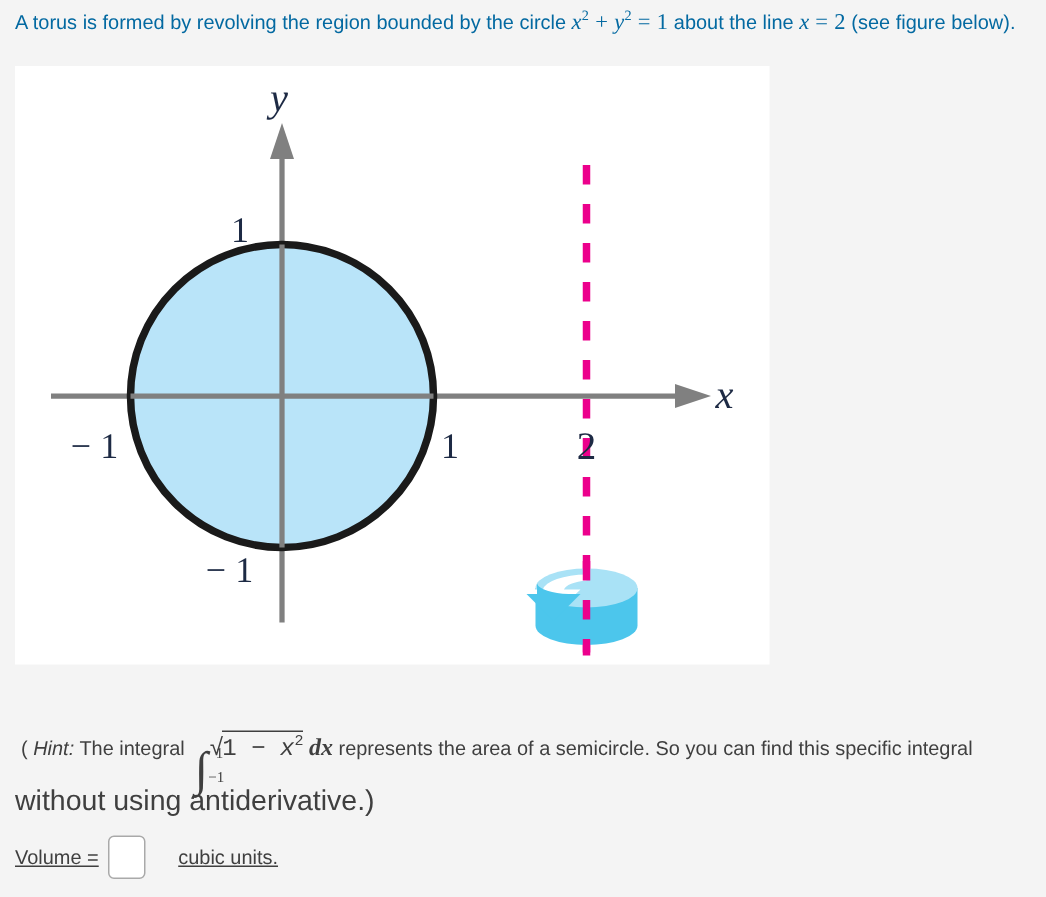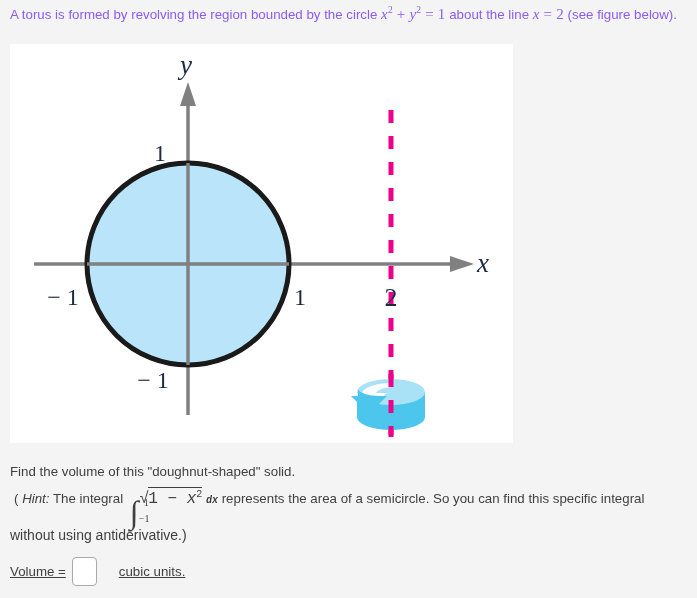--- a/index.html
+++ b/index.html
@@ -22,21 +22,21 @@
   }
 
   
   .statement {
     position: absolute;
     left: 10px;
     top: 4px;
     width: 680px;
     font-size: 13.3px;
     line-height: 21px;
-    color: #8b5cf6;
+    color: #0369a1;
   }
   .mth {
     font-family: "Liberation Serif", serif;
     font-style: italic;
     font-size: 15px;
     letter-spacing: .2px;
   }
   .mth .op, .mth .num {
     font-style: normal;
   }
@@ -127,31 +127,31 @@
     margin-left: -1px;
   }
   .radical .op, .radical .num { font-style: normal; }
   .radical sup {
     font-size: 10px;
     font-style: normal;
     vertical-align: super;
     line-height: 0;
   }
   .dx {
-    font-family: Liberation Mono, monospace;
+    font-family: Liberation Serif, serif;
     font-style: italic;
     font-weight: bold;
-    font-size: 10px;
+    font-size: 16px;
   }
 
   .tail-line {
     position: absolute;
     left: 10px;
     top: 525px;
-    font-size: 14px;
+    font-size: 19px;
     line-height: 20px;
     color: #3f3f3f;
   }
 
   
   .answer-row {
     position: absolute;
     left: 10px;
     top: 557px;
     display: flex;
@@ -219,21 +219,20 @@
       <text x="290" y="261" font-family="Liberation Serif, serif" font-size="24" fill="#1d2a44" text-anchor="middle">1</text>
 
       <text x="53" y="261" font-family="Liberation Serif, serif" font-size="24" fill="#1d2a44" text-anchor="middle">− 1</text>
 
       <text x="143" y="344" font-family="Liberation Serif, serif" font-size="24" fill="#1d2a44" text-anchor="middle">− 1</text>
 
       <text x="381" y="262" font-family="Liberation Serif, serif" font-size="26" fill="#1d2a44" text-anchor="middle">2</text>
     </svg>
   </div>
 
-  <div class="prompt-line">Find the volume of this "doughnut-shaped" solid.</div>
 
   <div class="hint-line">
     <span>( </span><span class="hint-em">Hint:</span><span> The integral </span><span class="integral-wrap"><span class="int-sign">∫</span><span class="int-lim-top">1</span><span class="int-lim-bot">−1</span></span><span class="radical">√<span class="bar"><span class="num">1</span><span class="op"> − </span><span>x</span><sup>2</sup></span></span> <span class="dx">dx</span><span> represents the area of a semicircle. So you can find this specific integral</span>
   </div>
 
   <div class="tail-line">without using antiderivative.)</div>
 
   <div class="answer-row">
     <span class="answer-label">Volume =</span>
     <input class="answer-box" type="text" placeholder="" style="">

